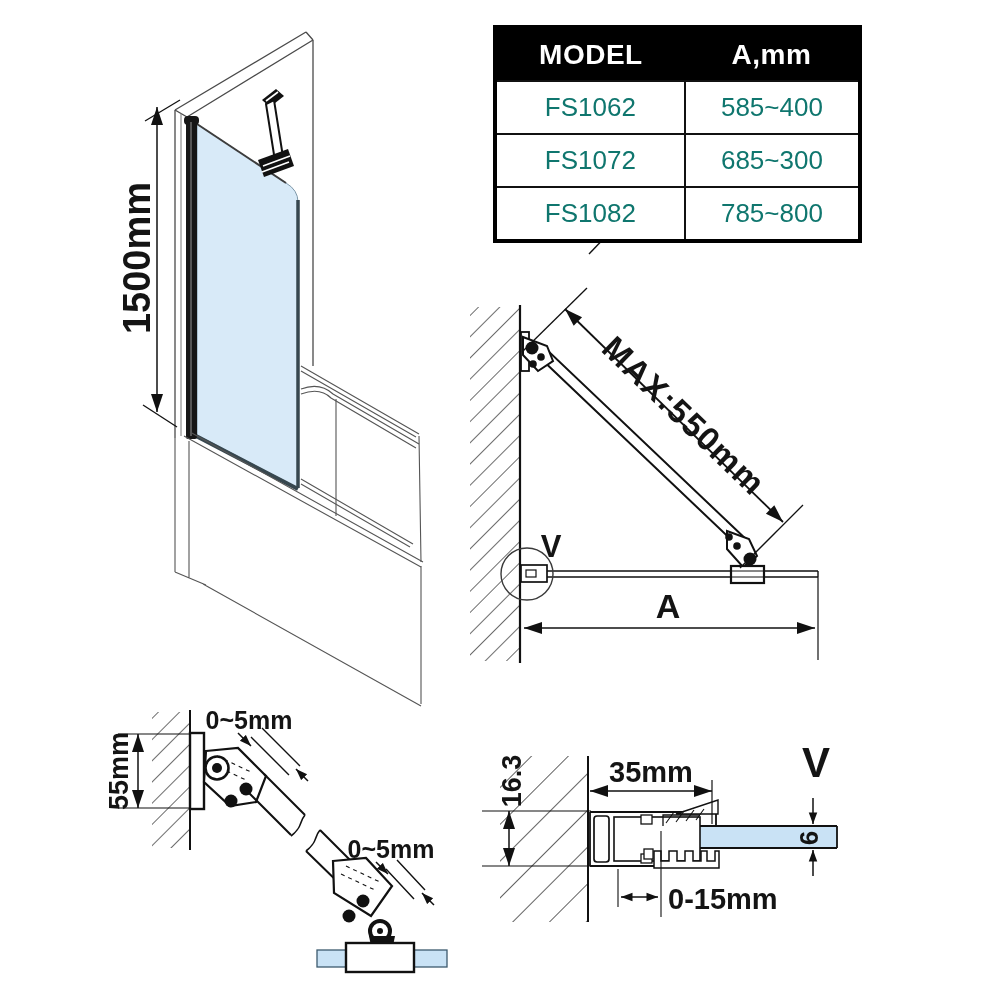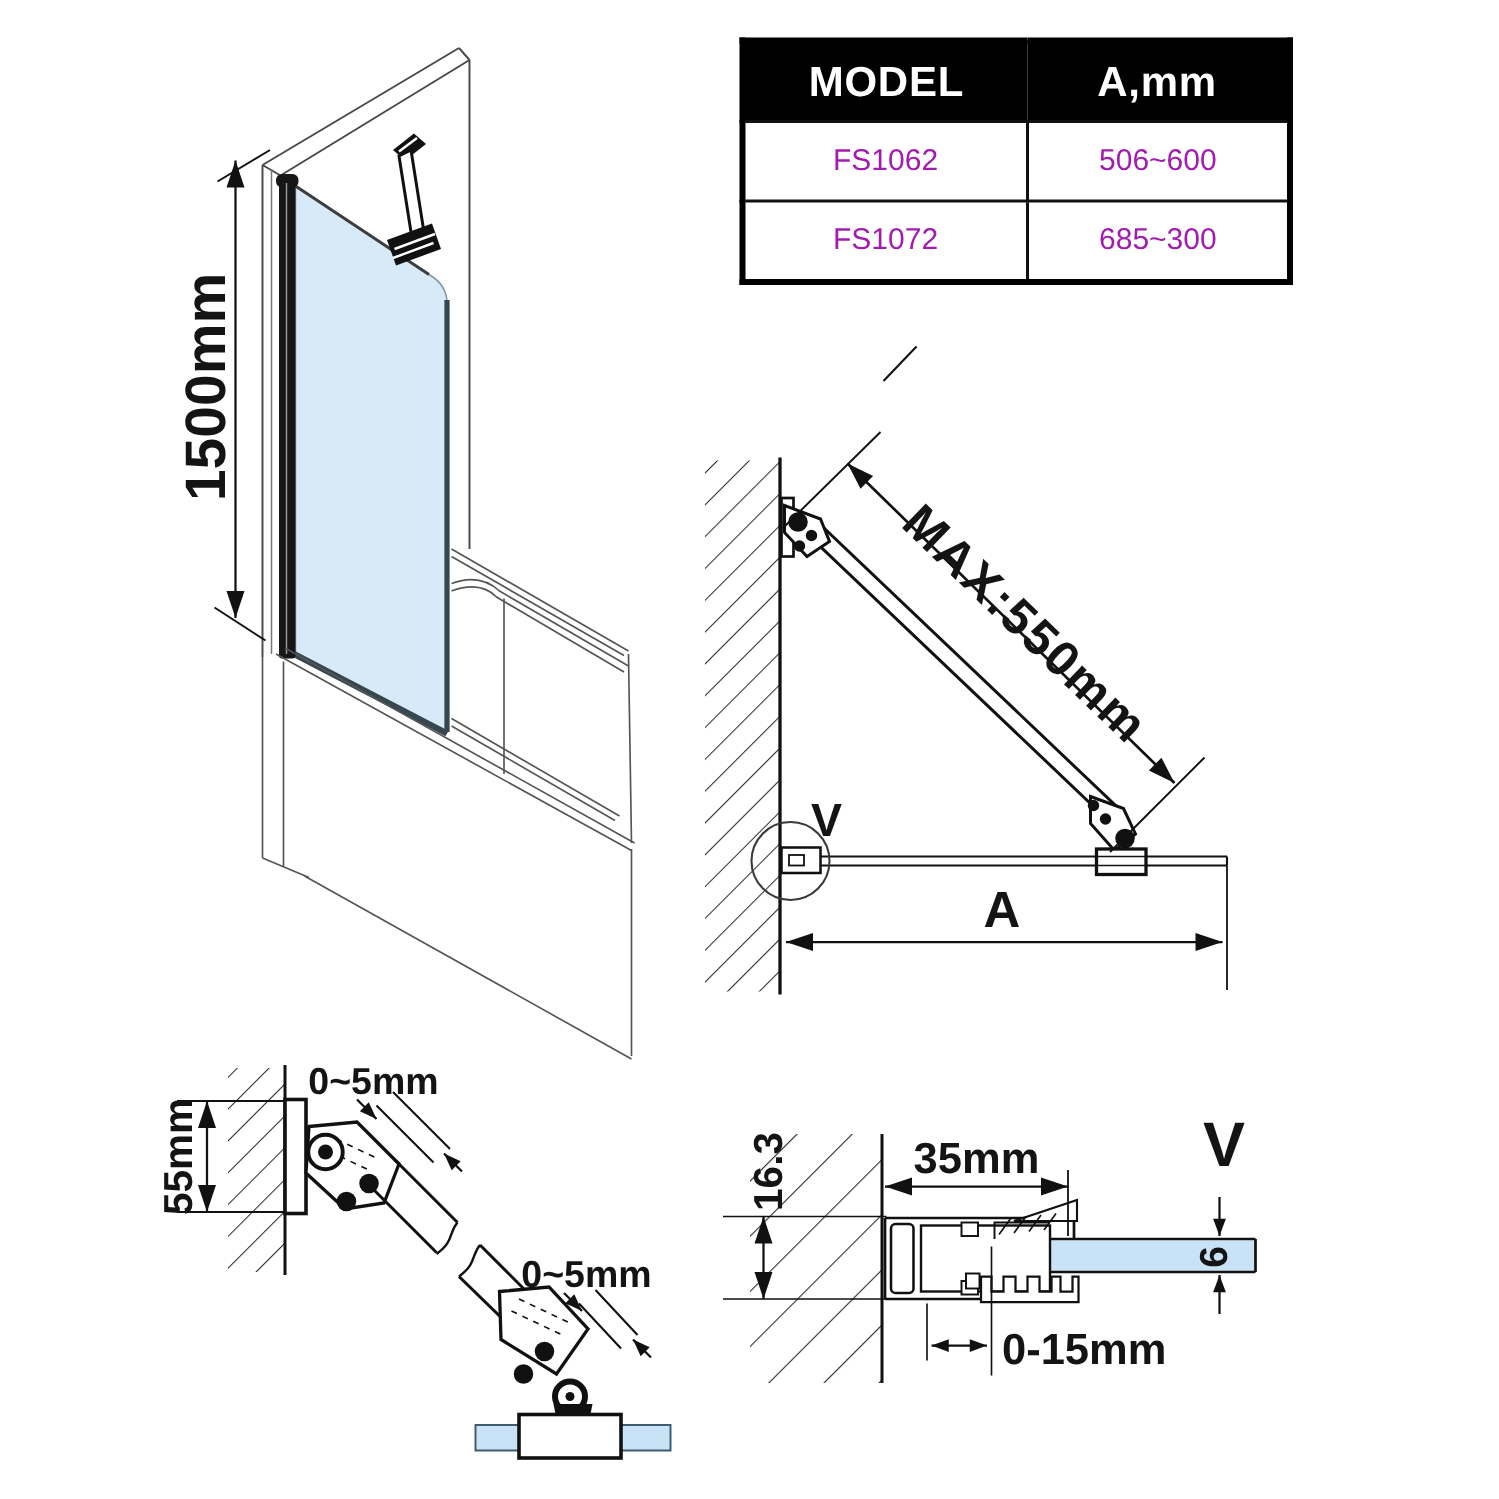--- a/index.html
+++ b/index.html
@@ -6,21 +6,21 @@
   .canvas{position:relative;width:999px;height:999px;background:#fff;overflow:hidden;
           font-family:"Liberation Sans",sans-serif;}
   svg.art{position:absolute;left:0;top:0;}
   svg text{font-family:"Liberation Sans",sans-serif;fill:#141414;}
   .lbl{font-weight:bold;}
   
   .spec-table{position:absolute;left:493px;top:25px;width:369px;}
   .spec-table table{width:100%;border-collapse:collapse;border:4px solid #000;background:#fff;}
   .spec-table th{background:#000;color:#fff;font-size:28px;font-weight:bold;
                  height:49px;text-align:center;letter-spacing:.5px;}
-  .spec-table td{font-size:20px;color:#a21caf;text-align:center;height:49px;
+  .spec-table td{font-size:26px;color:#0f766e;text-align:center;height:49px;
                  border:2px solid #111;background:#fff;}
   .spec-table th:first-child,.spec-table td:first-child{width:52%;}
 </style>
 </head>
 <body>
 
 <div class="canvas">
 
 <svg class="art" width="999" height="999" viewBox="0 0 999 999">
   <defs>
@@ -212,23 +212,27 @@
   <table>
     <thead>
       <tr>
         <th>MODEL</th>
         <th>A,mm</th>
       </tr>
     </thead>
     <tbody>
       <tr>
         <td>FS1062</td>
-        <td>506~600</td>
+        <td>585~400</td>
       </tr>
       <tr>
         <td>FS1072</td>
         <td>685~300</td>
+      </tr>
+      <tr>
+        <td>FS1082</td>
+        <td>785~800</td>
       </tr>
     </tbody>
   </table>
 </div>
 
 </div>
 
 </body></html>

